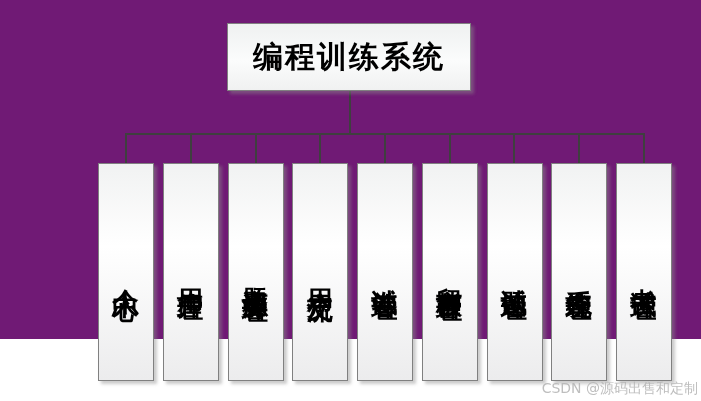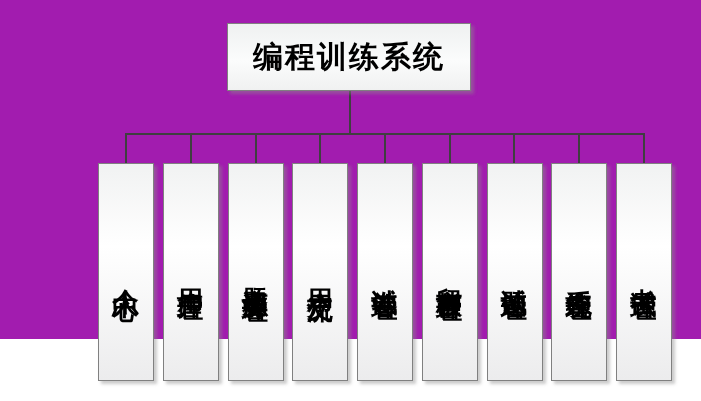--- a/index.html
+++ b/index.html
@@ -11,21 +11,21 @@
   * { margin: 0; padding: 0; box-sizing: border-box; }
   html, body { background: #ffffff; }
   body {
     width: 701px; height: 401px;
     font-family: "DejaVu Sans", sans-serif;
     overflow: hidden;
   }
   .canvas {
     position: relative;
     width: 701px; height: 339px;
-    background: #a21caf;
+    background: #701a75;
   }
   .connectors {
     position: absolute;
     left: 0; top: 0;
     width: 701px; height: 401px;
   }
   .connectors line {
     stroke: var(--connector, #3f3f3f);
     stroke-width: 2;
   }
@@ -124,14 +124,15 @@
       <span class="child-label">试题管理</span>
     </div>
     <div class="child-box">
       <span class="child-label">系统管理</span>
     </div>
     <div class="child-box">
       <span class="child-label">考试管理</span>
     </div>
   </div>
 
+  <div class="watermark">CSDN @源码出售和定制</div>
 
 </div>
 
 </body></html>

